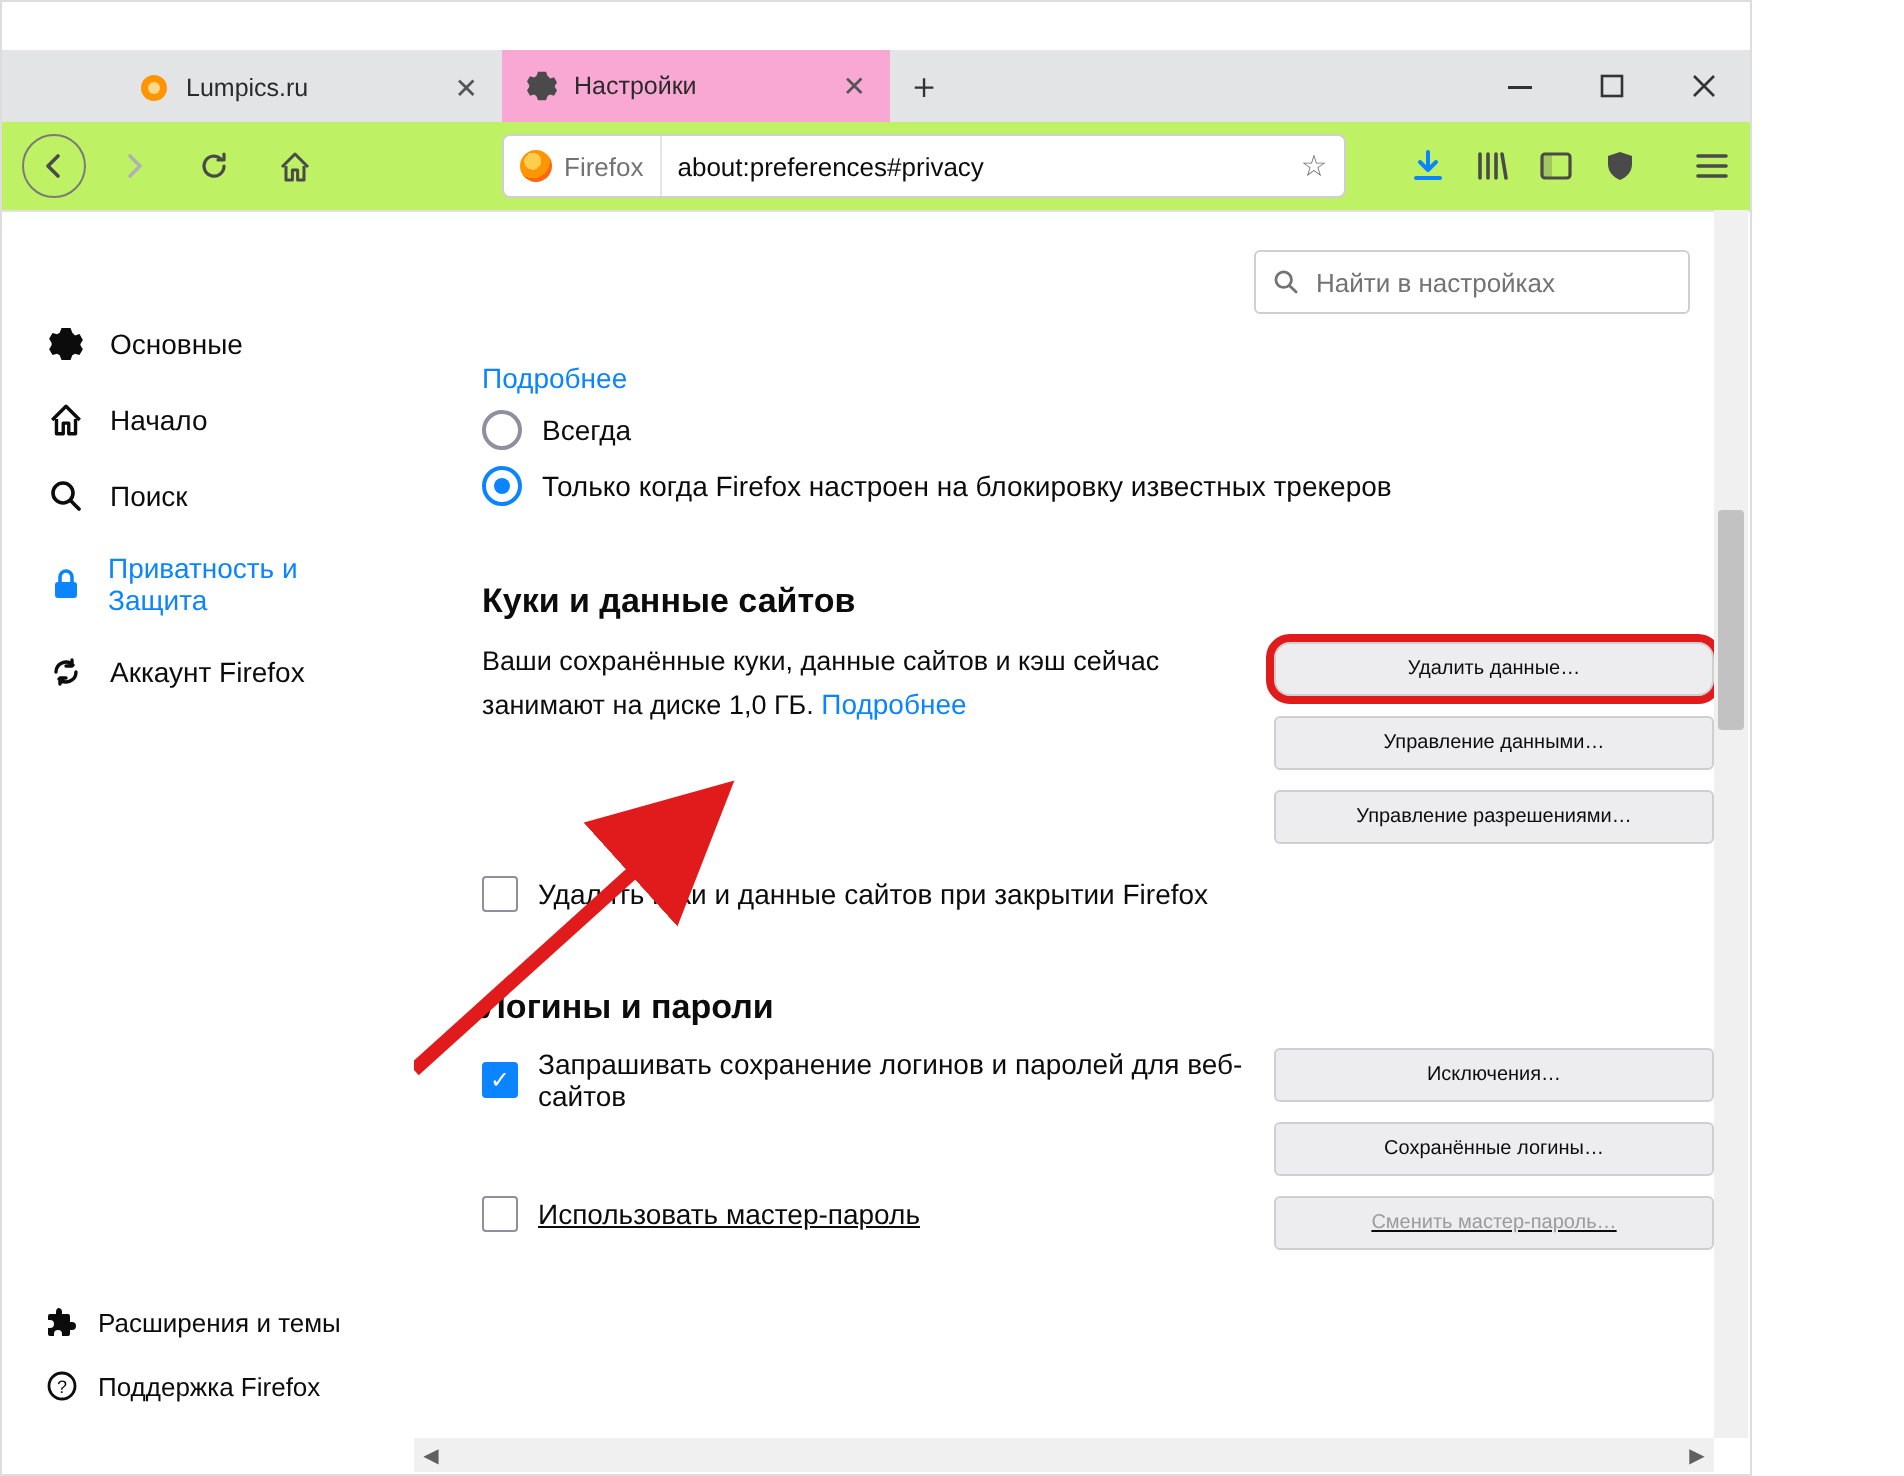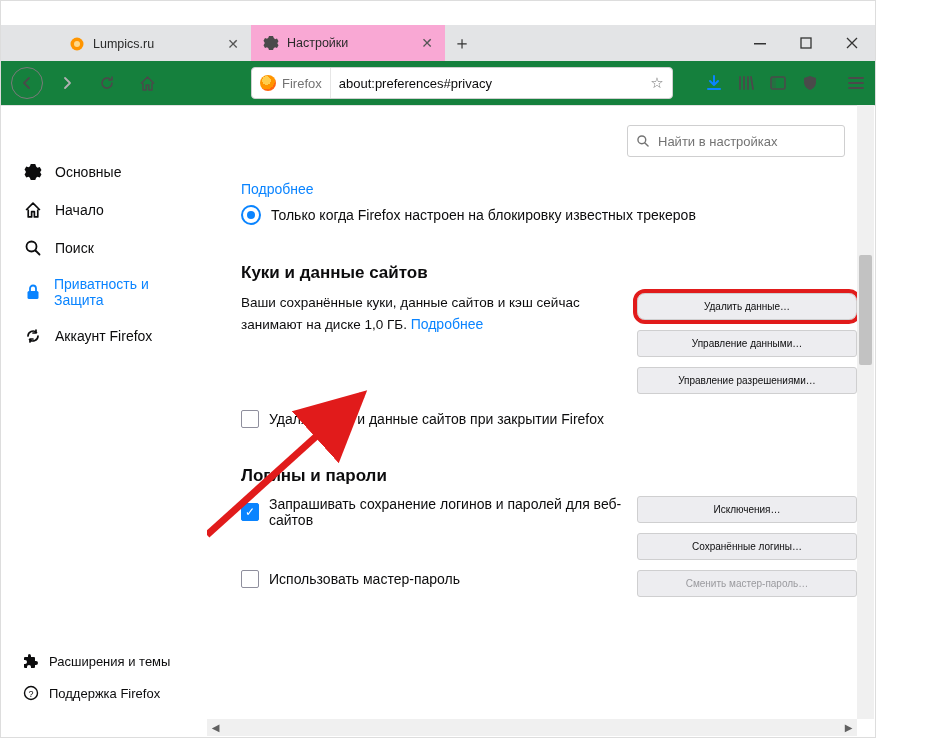--- a/index.html
+++ b/index.html
@@ -9,21 +9,21 @@
   .tab-strip{flex:1;display:flex;align-items:stretch;padding-left:56px;}
   .tab{display:flex;align-items:center;gap:8px;padding:0 12px;min-width:170px;border-top:1px solid transparent;position:relative;font-size:12.5px;color:#2a2a2a;}
   .tab.inactive{background:#e3e4e6;}
   .tab.active{background:#f9a8d4;border-top:0;}
   .tab .fav{width:16px;height:16px;display:flex;align-items:center;justify-content:center;}
   .tab .close{margin-left:auto;color:#555;font-size:14px;line-height:1;}
   .newtab{width:34px;display:flex;align-items:center;justify-content:center;color:#333;font-size:18px;}
   .win-controls{display:flex;align-items:stretch;}
   .win-btn{width:46px;display:flex;align-items:center;justify-content:center;color:#333;}
   
-  .navbar{height:44px;background:#15803d;border-bottom:1px solid #e1e1e2;display:flex;align-items:center;padding:0 10px;gap:8px;}
+  .navbar{height:44px;background:#bef264;border-bottom:1px solid #e1e1e2;display:flex;align-items:center;padding:0 10px;gap:8px;}
   .nav-btn{width:32px;height:32px;display:flex;align-items:center;justify-content:center;border-radius:4px;color:#444;}
   .nav-btn.disabled{color:#b1b1b3;}
   .nav-btn.circled{border:1px solid #7a7a7a;border-radius:50%;width:30px;height:30px;}
   .urlbar{flex:0 0 420px;height:30px;border:1px solid #cfcfd0;border-radius:4px;display:flex;align-items:center;background:#fff;margin-left:80px;}
   .urlbar .ff-badge{display:flex;align-items:center;gap:6px;padding:0 8px;border-right:1px solid #e6e6e6;height:100%;}
   .urlbar .ff-logo{width:16px;height:16px;background:radial-gradient(circle at 40% 35%,#ffcd4d 0 30%,#ff9500 30% 60%,#ff6611 60% 100%);border-radius:50%;}
   .urlbar .ff-word{color:#737373;font-size:13px;}
   .urlbar .url{flex:1;padding:0 8px;color:#0c0c0d;font-size:13px;}
   .urlbar .star{width:30px;text-align:center;color:#737373;font-size:15px;}
   .right-icons{margin-left:auto;display:flex;align-items:center;gap:14px;color:#4a4a4a;}
@@ -247,20 +247,24 @@
         <svg width="14" height="14" viewBox="0 0 18 18">
             <circle cx="7.5" cy="7.5" r="5" fill="none" stroke="#737373" stroke-width="1.8"></circle>
             <path d="M11.5 11.5l4 4" stroke="#737373" stroke-width="1.8" stroke-linecap="round"></path>
           </svg>
         <span>Найти в настройках</span>
       </div>
 
       <div style="margin-top:58px;">
         <a class="link" href="#">Подробнее</a>
         <div class="radioitem">
+          <span class="radio"></span>
+          <span>Всегда</span>
+        </div>
+        <div class="radioitem">
           <span class="radio on"></span>
           <span>Только когда Firefox настроен на блокировку известных трекеров</span>
         </div>
       </div>
 
       <div class="h2">Куки и данные сайтов</div>
       <div class="body-row">
         <div class="body-left">
           <span>Ваши сохранённые куки, данные сайтов и кэш сейчас занимают на диске </span><span>1,0 ГБ</span><span>.   </span>
           <a class="link" href="#">Подробнее</a>
@@ -280,21 +284,21 @@
       <div class="body-row">
         <div class="check" style="margin:0;">
           <span class="cbox on">✓</span>
           <span>Запрашивать сохранение логинов и паролей для веб-сайтов</span>
         </div>
         <div class="btn-col">
           <div class="btn">Исключения…</div>
           <div class="btn">Сохранённые логины…</div>
         </div>
       </div>
-      <div class="body-row" style="margin-top:10px;">
+      <div class="body-row" style="margin-top:10px;text-decoration:underline;">
         <div class="check" style="margin:0;">
           <span class="cbox"></span>
           <span>Использовать мастер-пароль</span>
         </div>
         <div class="btn-col">
           <div class="btn disabled">Сменить мастер-пароль…</div>
         </div>
       </div>
 
       <svg class="anno-arrow" style="left:-40px;top:250px;" width="250" height="200">

